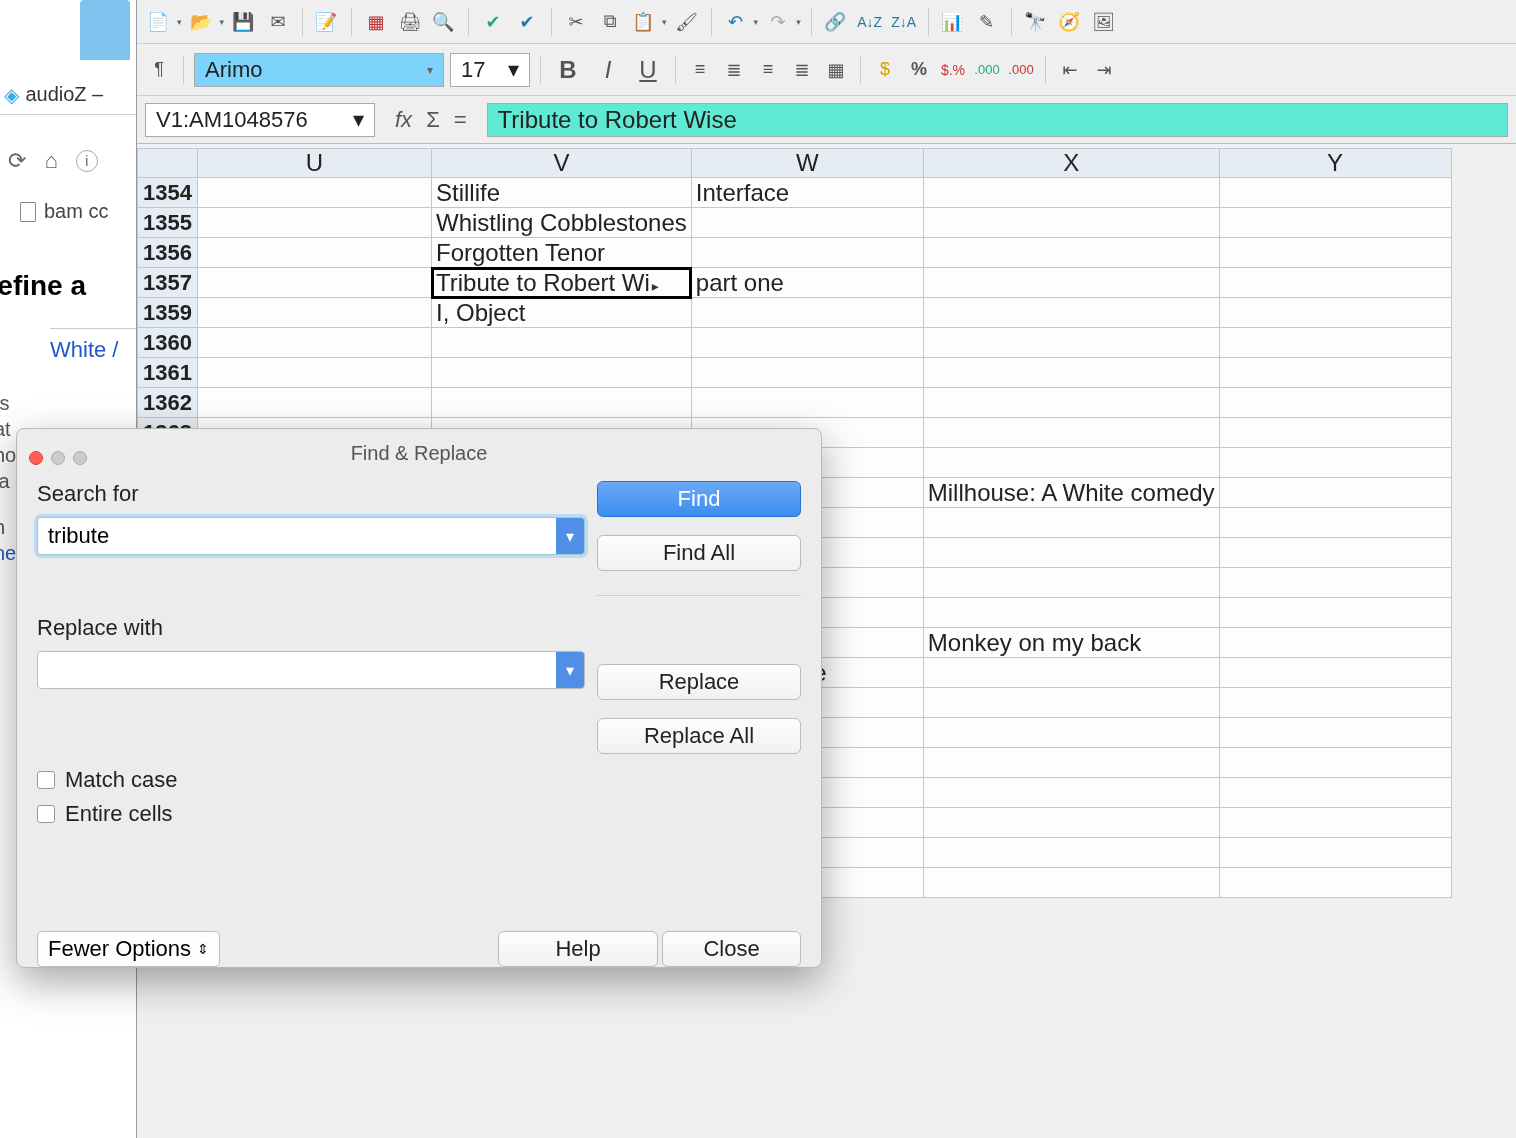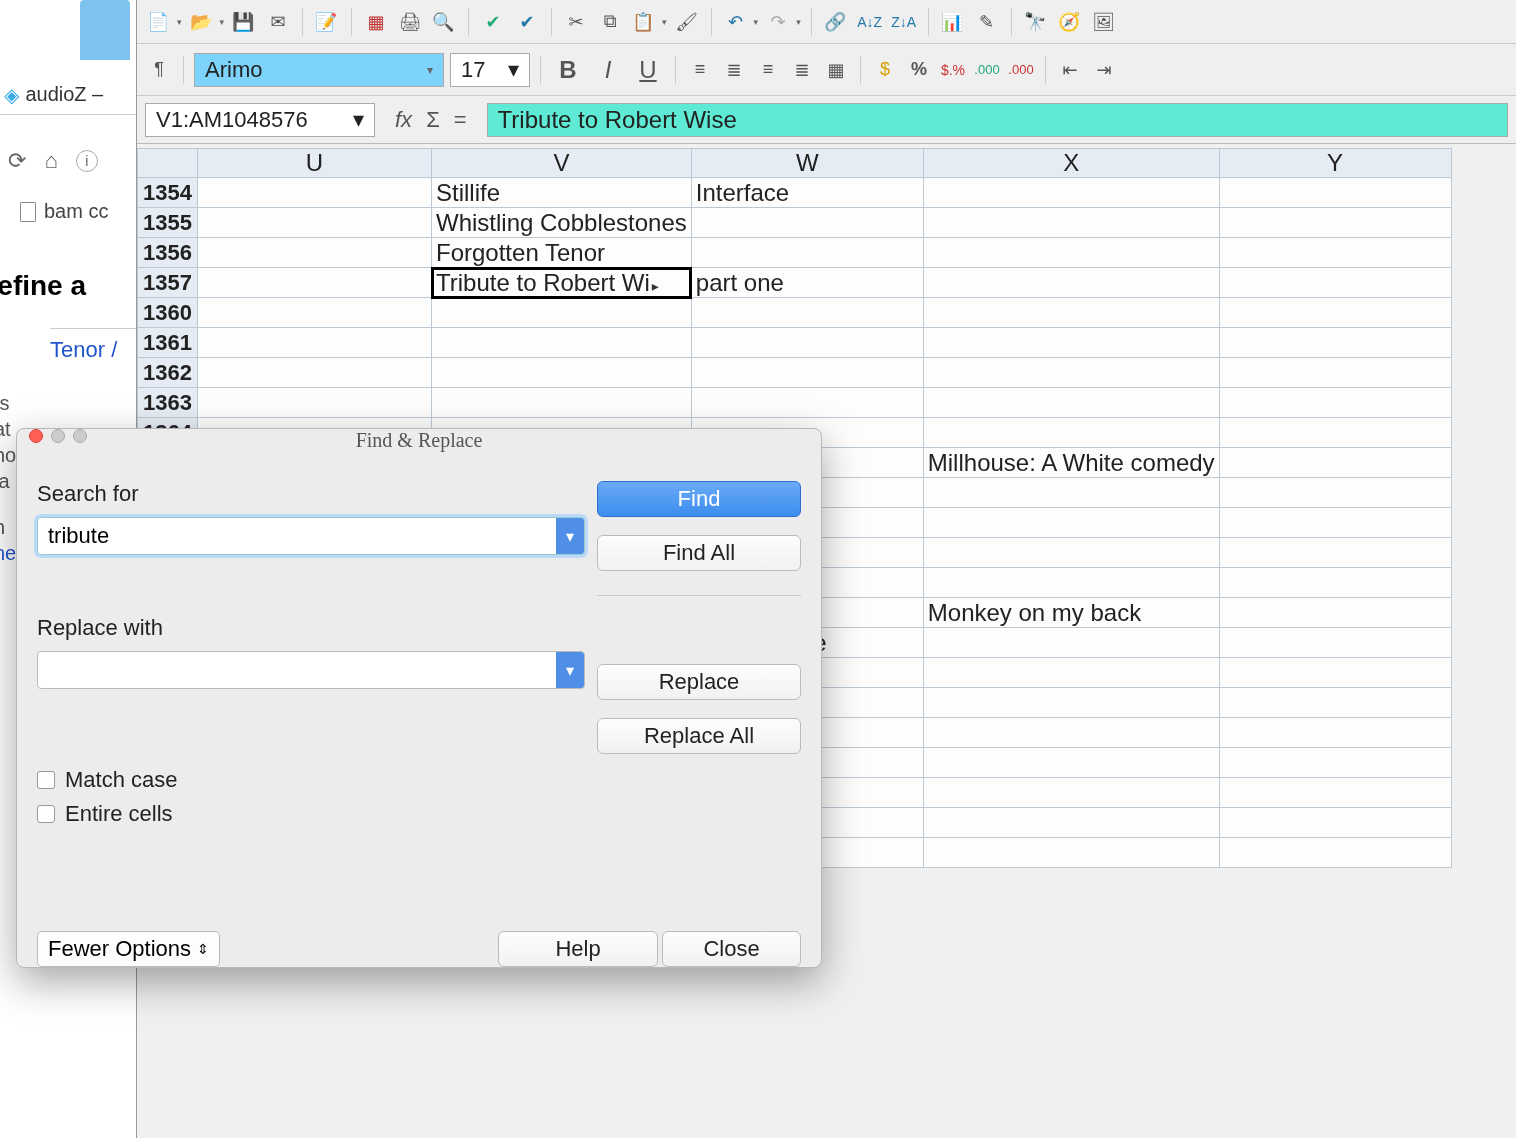--- a/index.html
+++ b/index.html
@@ -82,21 +82,21 @@
     width:806px;
     height:540px;
     background:#ececec;
     border:1px solid #b8b8b8;
     border-radius:8px;
     box-shadow:0 14px 40px rgba(0,0,0,.35);
     z-index:5;
     display:flex;
     flex-direction:column;
   }
-  .dialog-titlebar { height:36px; display:flex; align-items:flex-start; justify-content:center; position:relative;font-family:Liberation Serif, serif;}
+  .dialog-titlebar { height:36px; display:flex; align-items:flex-end; justify-content:center; position:relative;}
   .traffic { position:absolute; left:12px; display:flex; gap:8px;}
   .tl { width:14px; height:14px; border-radius:50%; background:#ccc; border:1px solid #aaa;}
   .tl.red { background:#ff5f57; border-color:#e24238;}
   .dialog-title { font-size:20px; color:#555;}
   .dialog-body { flex:1; padding:16px 20px 0 20px; position:relative;}
   .dlg-row { display:flex; gap:12px; align-items:flex-start;}
   .dlg-left { flex:1;}
   .dlg-right { width:204px; display:flex; flex-direction:column; gap:18px;}
   .dlg-label { font-size:22px; color:#222; margin-bottom:10px;}
   .combo { display:flex; border:1px solid #9cc; border-radius:4px; height:38px; background:#fff; box-shadow:0 0 0 3px #bcd9f7;}
@@ -123,21 +123,21 @@
   <div class="navrow">
     <span>⟳</span>
     <span>⌂</span>
     <span style="border:1px solid #aaa;border-radius:50%;width:22px;height:22px;display:inline-flex;align-items:center;justify-content:center;font-size:14px;">i</span>
   </div>
   <div class="bamrow">
     <span class="fileicon"></span>
     <span>bam cc</span>
   </div>
   <div class="refine">nRefine a</div>
-  <div class="undo">Tenor /</div>
+  <div class="undo">White /</div>
   <div class="below">
     <div>ts</div>
     <div>at</div>
     <div>ho</div>
     <div>la</div>
     <div style="height:20px"></div>
     <div>h</div>
     <div style="color:#2255cc">ne</div>
   </div>
 </div>
@@ -272,20 +272,28 @@
             <td>Forgotten Tenor</td>
             <td></td>
             <td></td>
             <td></td>
           </tr>
           <tr>
             <th class="rowhdr">1357</th>
             <td></td>
             <td class="active-cell overflow-arrow">Tribute to Robert Wi</td>
             <td>part one</td>
+            <td></td>
+            <td></td>
+          </tr>
+          <tr>
+            <th class="rowhdr">1359</th>
+            <td></td>
+            <td>I, Object</td>
+            <td></td>
             <td></td>
             <td></td>
           </tr>
           <tr>
             <th class="rowhdr">1360</th>
             <td></td>
             <td></td>
             <td></td>
             <td></td>
             <td></td>

